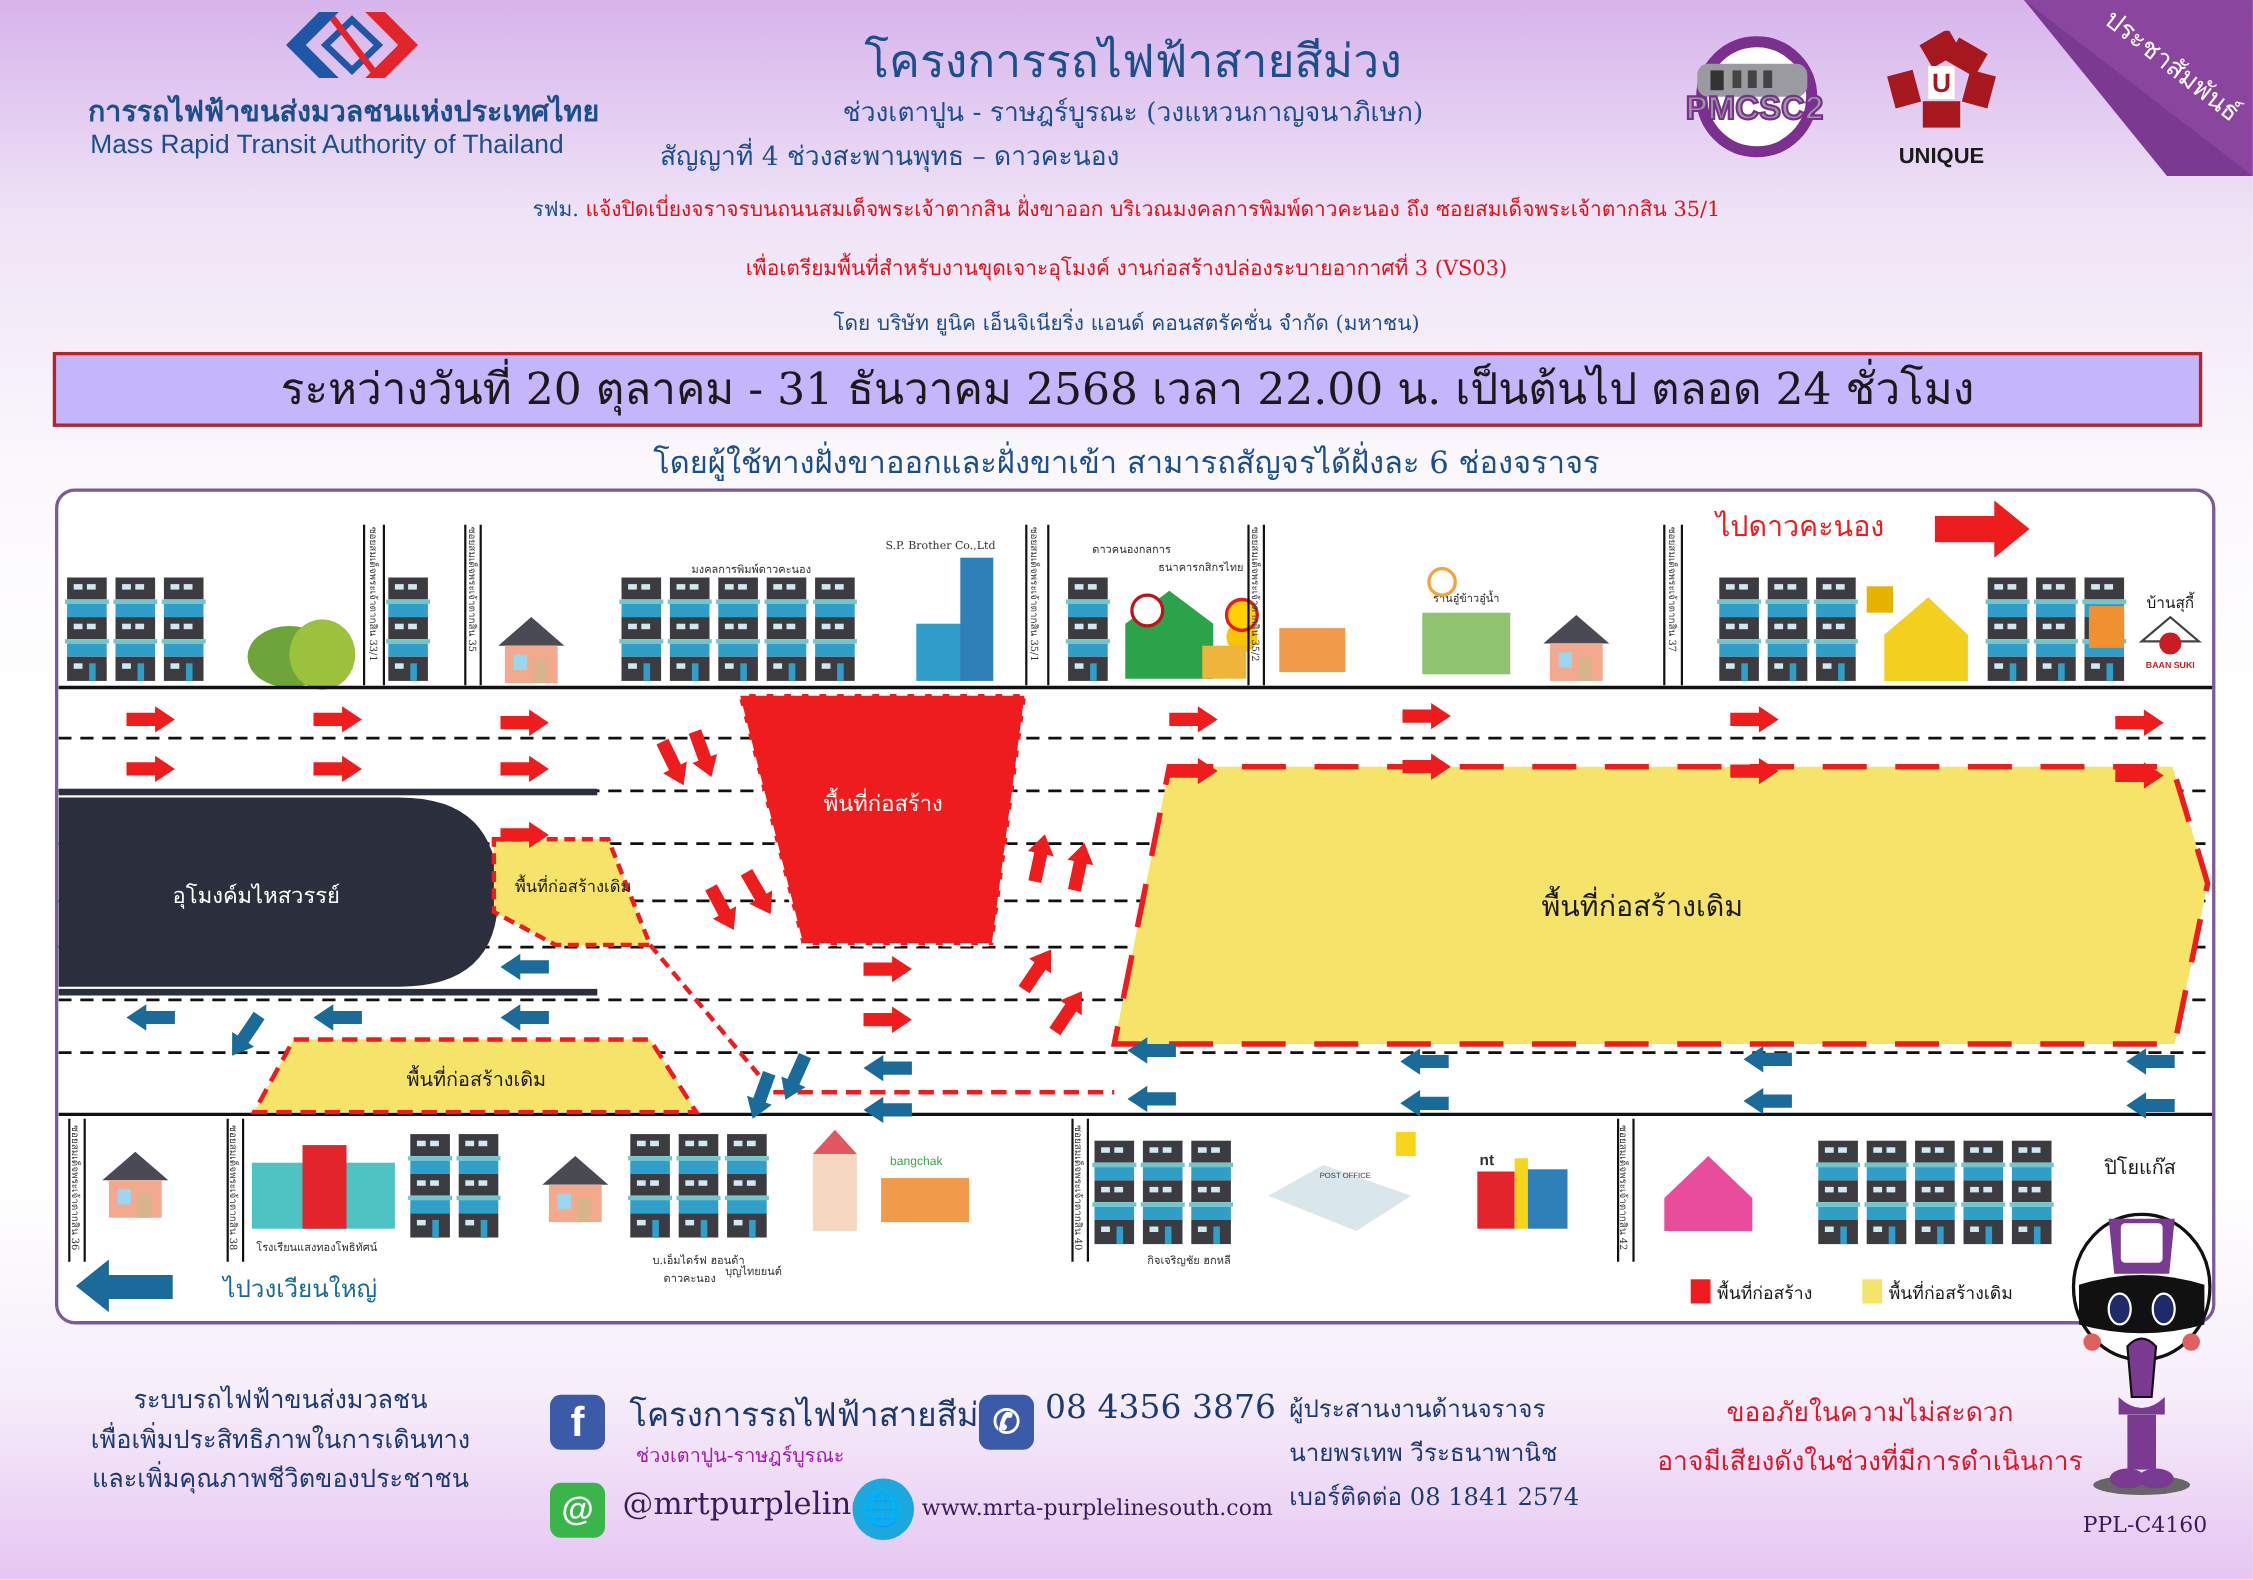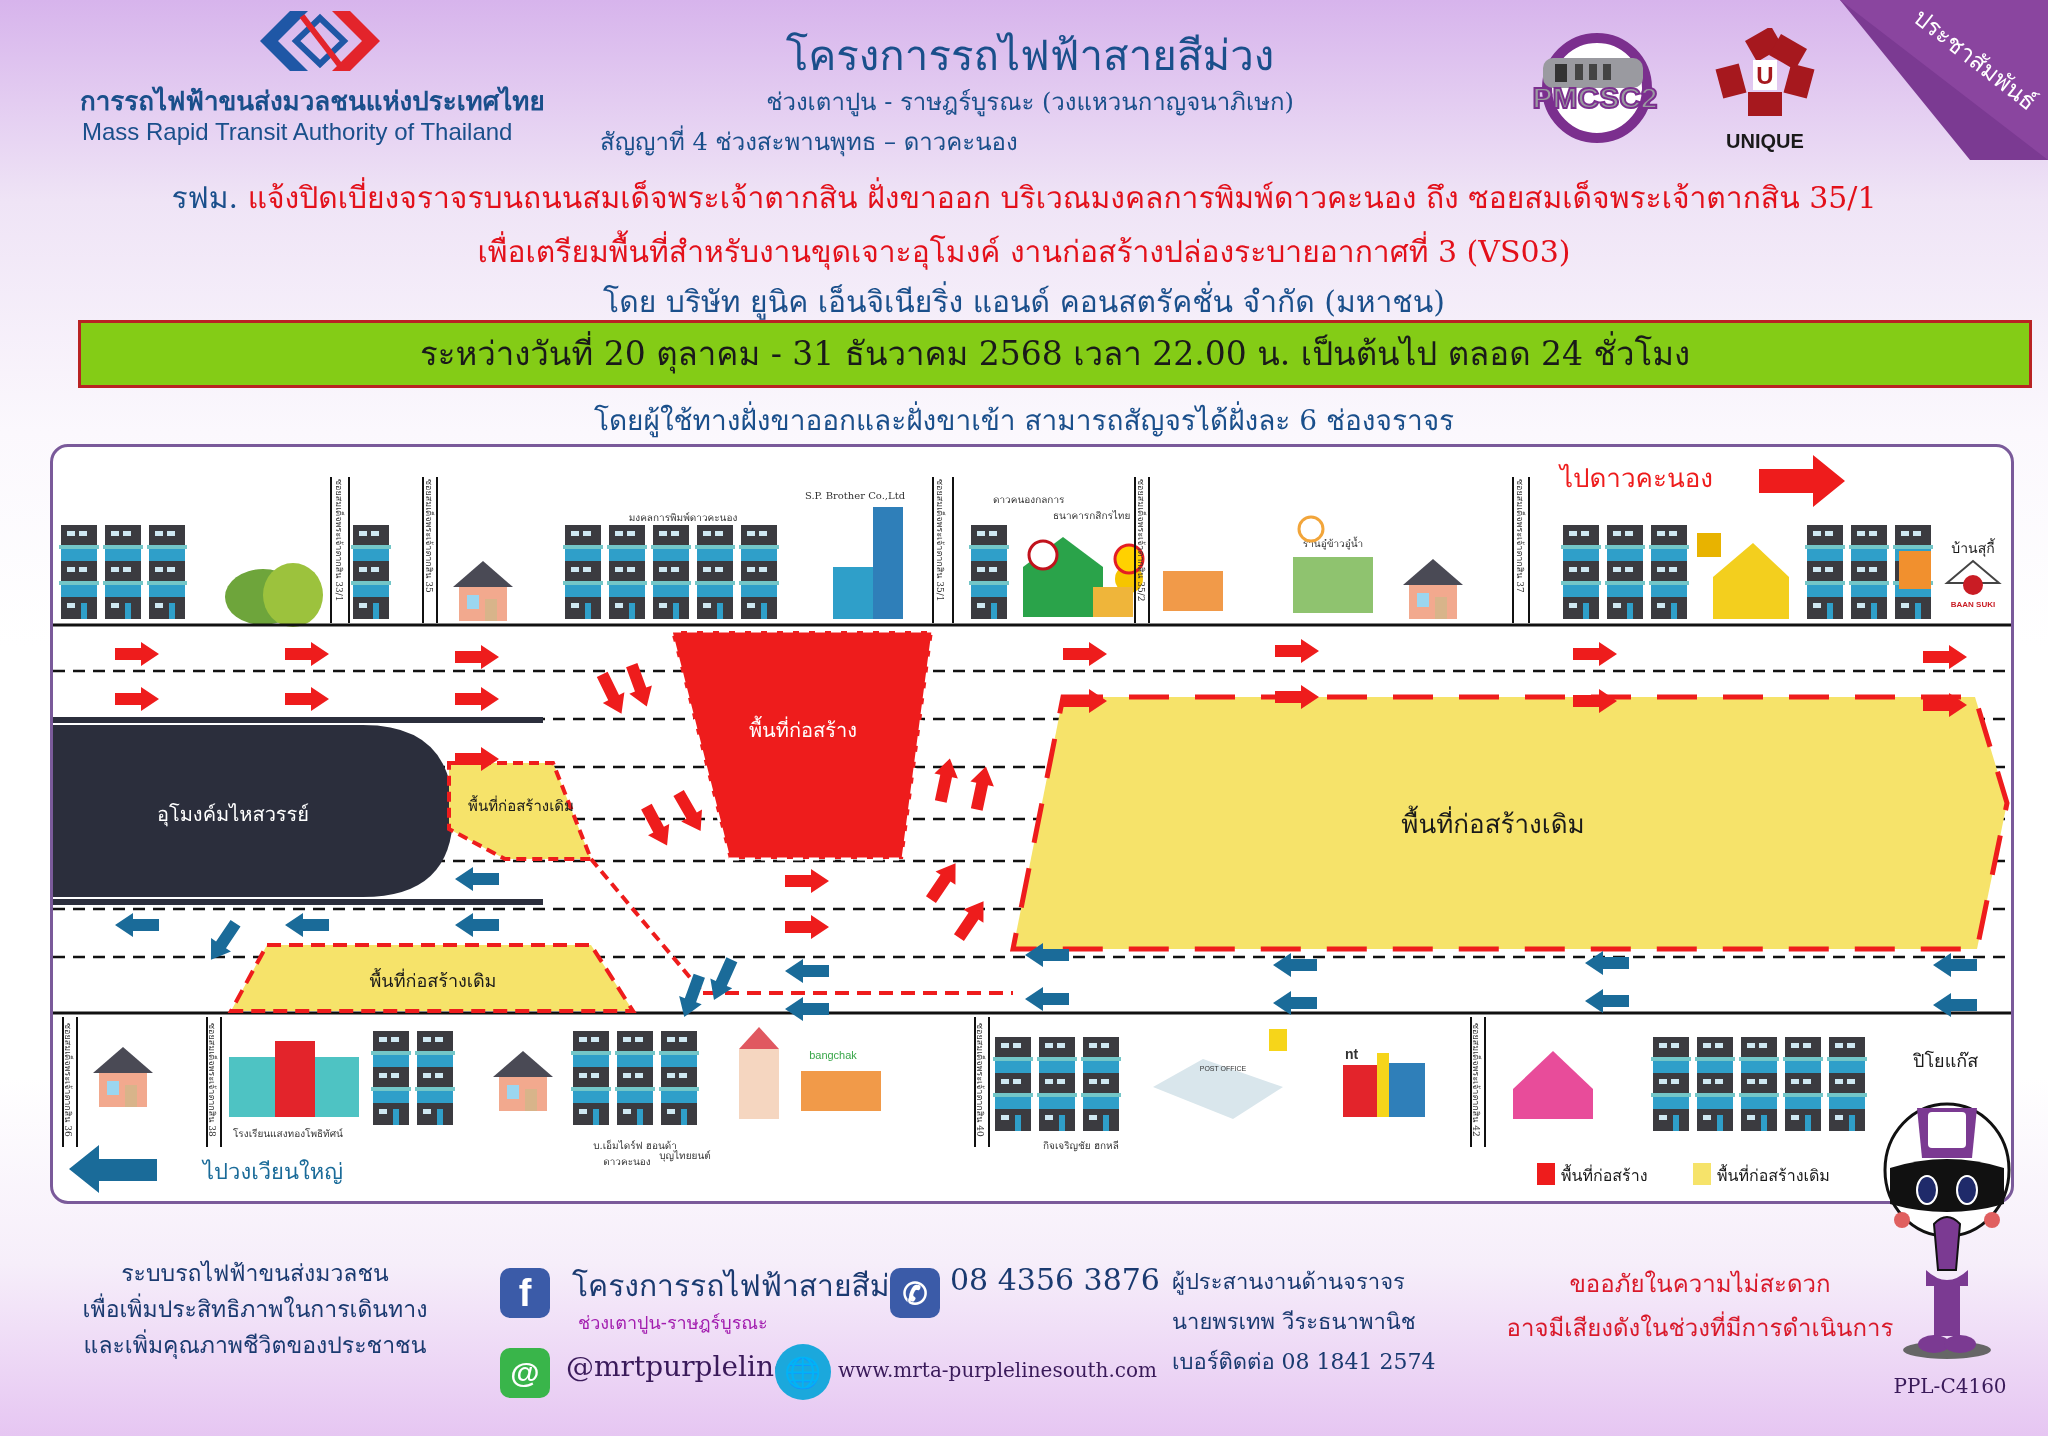--- a/index.html
+++ b/index.html
@@ -14,26 +14,26 @@
   
   .mrta-logo { left: 250px; top: 8px; width: 140px; height: 66px; }
   .mrta-th { left: 80px; top: 80px; width: 500px; font-family: "Liberation Sans", sans-serif; font-weight: bold; font-size: 26px; color: #1a4f8b; white-space: nowrap; }
   .mrta-en { left: 82px; top: 118px; width: 500px; font-family: Liberation Sans, sans-serif; font-size: 24px; color: #1a4f8b; white-space: nowrap; }
   .proj-title { left: 600px; top: 22px; width: 860px; text-align: center; font-size: 42px; color: #1a4f8b; }
   .proj-sub1 { left: 600px; top: 82px; width: 860px; text-align: center; font-size: 24px; color: #1a4f8b; }
   .proj-sub2 { left: 600px; top: 122px; width: 860px; text-align: left; font-size: 24px; color: #1a4f8b; }
   .pmcsc2 { left: 1515px; top: 30px; width: 160px; height: 115px; }
   .unique { left: 1715px; top: 28px; width: 100px; height: 130px; }
   .pr-banner { left: 1820px; top: 0; width: 228px; height: 160px; }
-  .headline { left: 40px; width: 1968px; text-align: center; font-size: 30px; }
+  .headline { left: 40px; width: 1968px; text-align: center; font-size: 19px; }
   .h1 { top: 174px; color: #e3101a; }
   .h1 .prefix { color: #1a4f8b; }
   .h2 { top: 228px; color: #e3101a; }
   .h3 { top: 278px; color: #1a4f8b; }
-  .date-box { left: 48px; top: 320px; width: 1954px; height: 68px; background: #84cc16; border: 3px solid #b92323; text-align: center; font-size: 33px; line-height: 62px; color: #1a1a1a; margin-left: 30px; }
+  .date-box { left: 48px; top: 320px; width: 1954px; height: 68px; background: #c4b5fd; border: 3px solid #b92323; text-align: center; font-size: 40px; line-height: 62px; color: #1a1a1a; }
   .note { left: 40px; top: 398px; width: 1968px; text-align: center; font-size: 28px; color: #1a4f8b; }
   
   .frame { left: 50px; top: 444px; width: 1964px; height: 760px; border: 3px solid #7a5a9a; border-radius: 18px; background: #ffffff; overflow: hidden; }
   .diagram-svg { position: absolute; left: 0; top: 0; }
   
   .slogan { left: 60px; top: 1255px; width: 390px; text-align: center; font-size: 23px; line-height: 36px; color: #1a3a70; }
   .icon-box { width: 50px; height: 50px; border-radius: 10px; display: flex; align-items: center; justify-content: center; color: #fff; font-family: "Liberation Sans", sans-serif; font-weight: bold; }
   .fb-icon { left: 500px; top: 1268px; background: #3b5ba8; font-size: 38px; }
   .fb-name { left: 572px; top: 1262px; font-size: 30px; color: #1a3a70; white-space: nowrap; }
   .fb-sub { left: 578px; top: 1308px; font-size: 18px; color: #a21caf; white-space: nowrap; }

